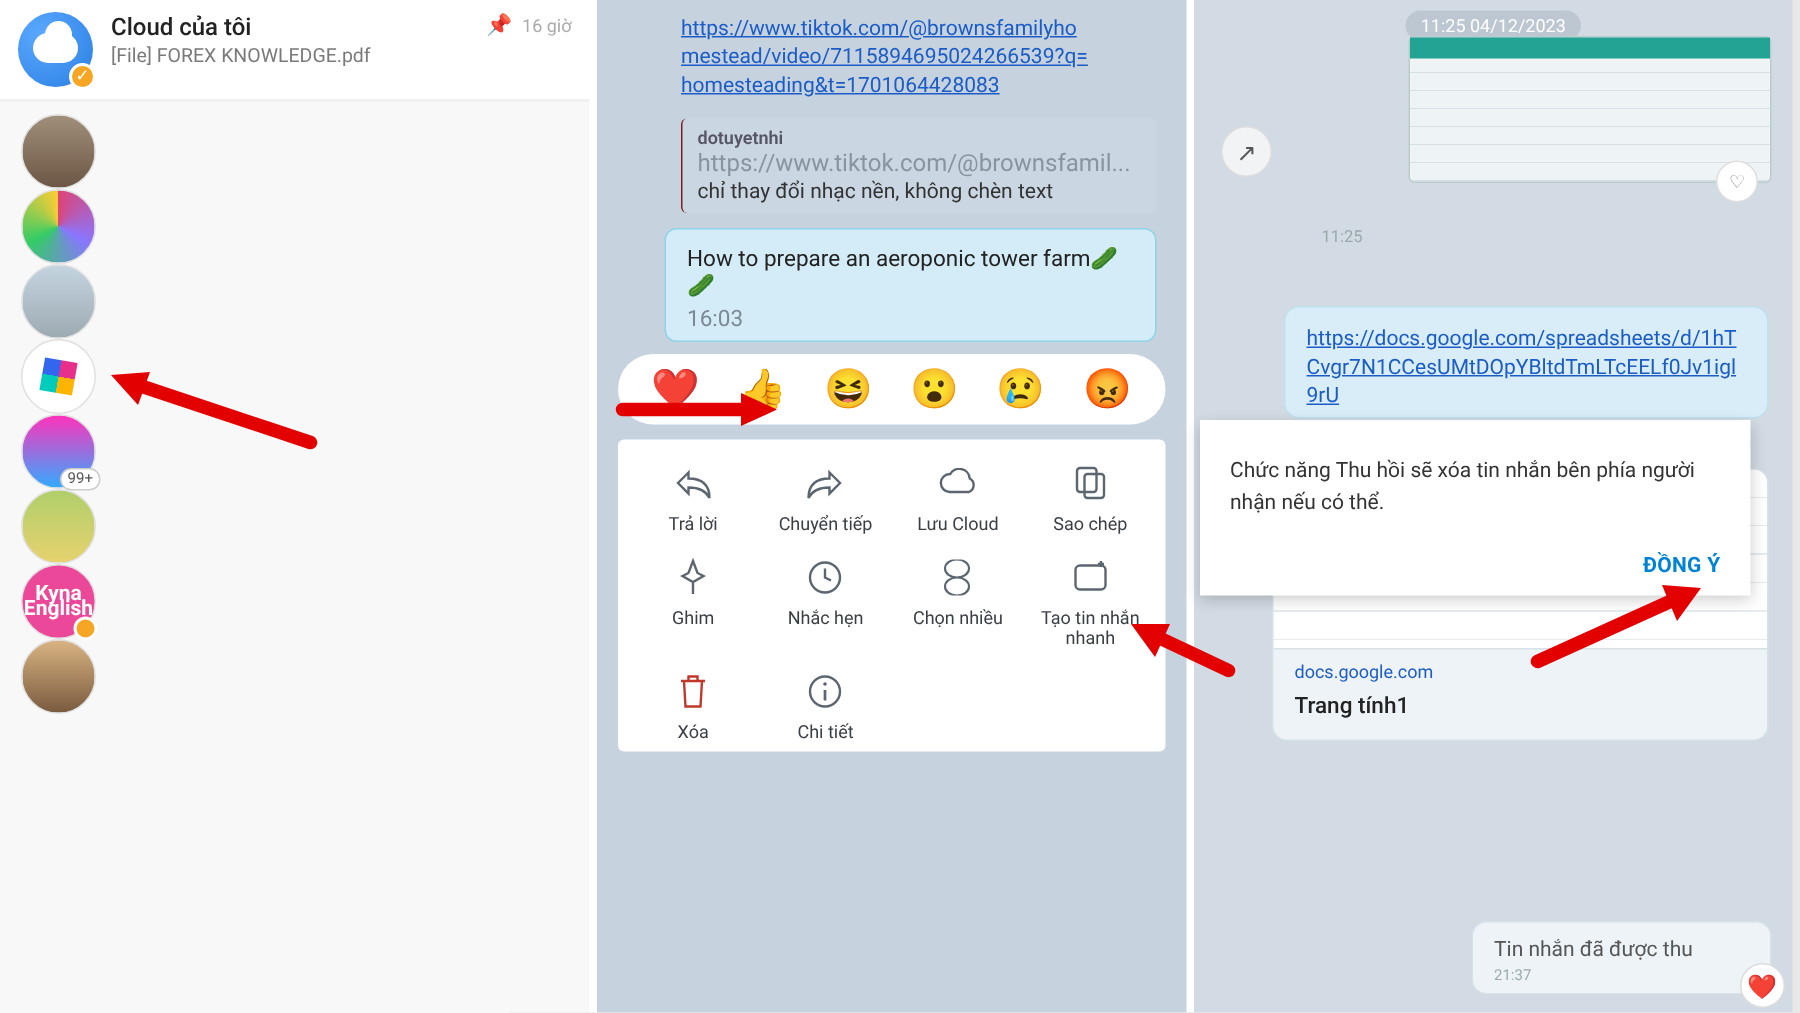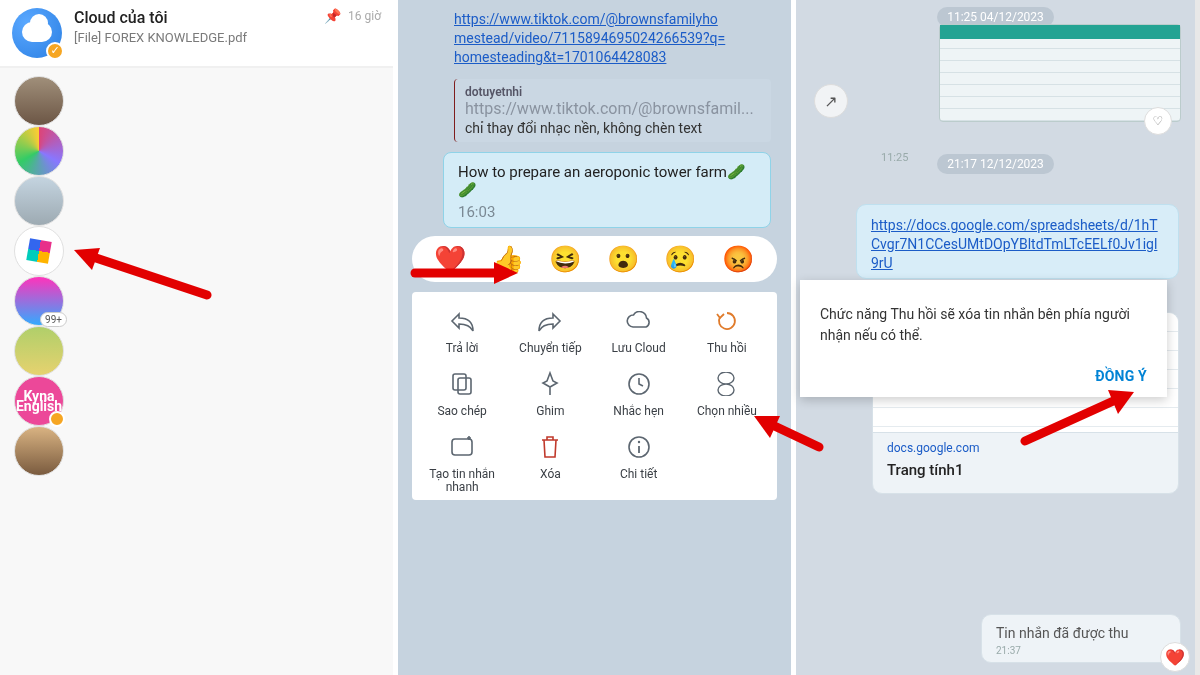--- a/index.html
+++ b/index.html
@@ -102,21 +102,21 @@
   }
   .thumb:before{content:"";position:absolute;top:0;left:0;right:0;height:14px;background:#23a393;}
   .heart-btn{position:absolute;right:8px;bottom:-14px;width:28px;height:28px;border-radius:50%;background:#fff;border:1px solid #ddd;display:flex;align-items:center;justify-content:center;font-size:12px;color:#888;}
   .time-small{font-size:11px;color:#9aa;position:absolute;}
   .link-bubble{
     position:absolute; left:60px; top:204px; right:16px; background:#d8edf8;border:1px solid #bfe0ef;border-radius:10px;
     padding:10px 14px 6px;
   }
   .link-bubble a{color:#1b5cc7;word-break:break-all;font-size:14px;text-decoration:underline;}
   .preview-card{
-    position:absolute;left:76px;top:312px;right:16px;background:#eef3f7;border:1px solid #d7e1e8;border-radius:10px;overflow:hidden;
+    position:absolute;left:52px;top:312px;right:16px;background:#eef3f7;border:1px solid #d7e1e8;border-radius:10px;overflow:hidden;
     padding-bottom:0;
   }
   .preview-img{
     height:120px;background: repeating-linear-gradient(#fff 0 18px,#e5ebef 18px 19px);
     border-bottom:1px solid #d7e1e8;
   }
   .preview-domain{font-size:12px;color:#1b5cc7;padding:8px 14px 2px;}
   .preview-title{font-size:15px;font-weight:500;padding:4px 14px 14px;color:#222;}
 
   .dialog{
@@ -215,29 +215,20 @@
         <div class="action-label">Chuyển tiếp</div>
       </div>
       <div class="action">
         <div class="action-icon">
             <svg width="28" height="20" viewBox="0 0 28 20">
               <path d="M8 16a6 6 0 0 1 .5-12 7 7 0 0 1 13 3 5 5 0 0 1-.5 9H8z" fill="none" stroke="currentColor" stroke-width="1.6"></path>
             </svg>
           </div>
         <div class="action-label">Lưu Cloud</div>
       </div>
-      <div class="action accent">
-        <div class="action-icon">
-            <svg width="26" height="26" viewBox="0 0 26 26">
-              <path d="M13 5a8 8 0 1 1-7 4" fill="none" stroke="currentColor" stroke-width="1.8"></path>
-              <path d="M3 6 L6 10 L10 6" fill="none" stroke="currentColor" stroke-width="1.8"></path>
-            </svg>
-          </div>
-        <div class="action-label">Thu hồi</div>
-      </div>
       <div class="action">
         <div class="action-icon">
             <svg width="24" height="26" viewBox="0 0 24 26">
               <rect x="3" y="3" width="13" height="16" rx="2" fill="none" stroke="currentColor" stroke-width="1.6"></rect>
               <rect x="8" y="7" width="13" height="16" rx="2" fill="none" stroke="currentColor" stroke-width="1.6"></rect>
             </svg>
           </div>
         <div class="action-label">Sao chép</div>
       </div>
       <div class="action">
@@ -297,21 +288,20 @@
   </div>
 </div>
 
 <div class="panel panel3">
   <div class="center"><span class="date-pill">11:25 04/12/2023</span></div>
   <div class="share-btn">↗</div>
   <div class="thumb">
     <div class="heart-btn">♡</div>
   </div>
   <div class="time-small" style="left:64px;top:151px;margin-left:21px;">11:25</div>
-  <div class="center" style="margin-top:126px;"><span class="date-pill">21:17 12/12/2023</span></div>
 
   <div class="link-bubble">
     <a>https://docs.google.com/spreadsheets/d/1hTCvgr7N1CCesUMtDOpYBltdTmLTcEELf0Jv1igl9rU</a>
   </div>
 
   <div class="preview-card">
     <div class="preview-img"></div>
     <div class="preview-domain">docs.google.com</div>
     <div class="preview-title">Trang tính1</div>
   </div>

